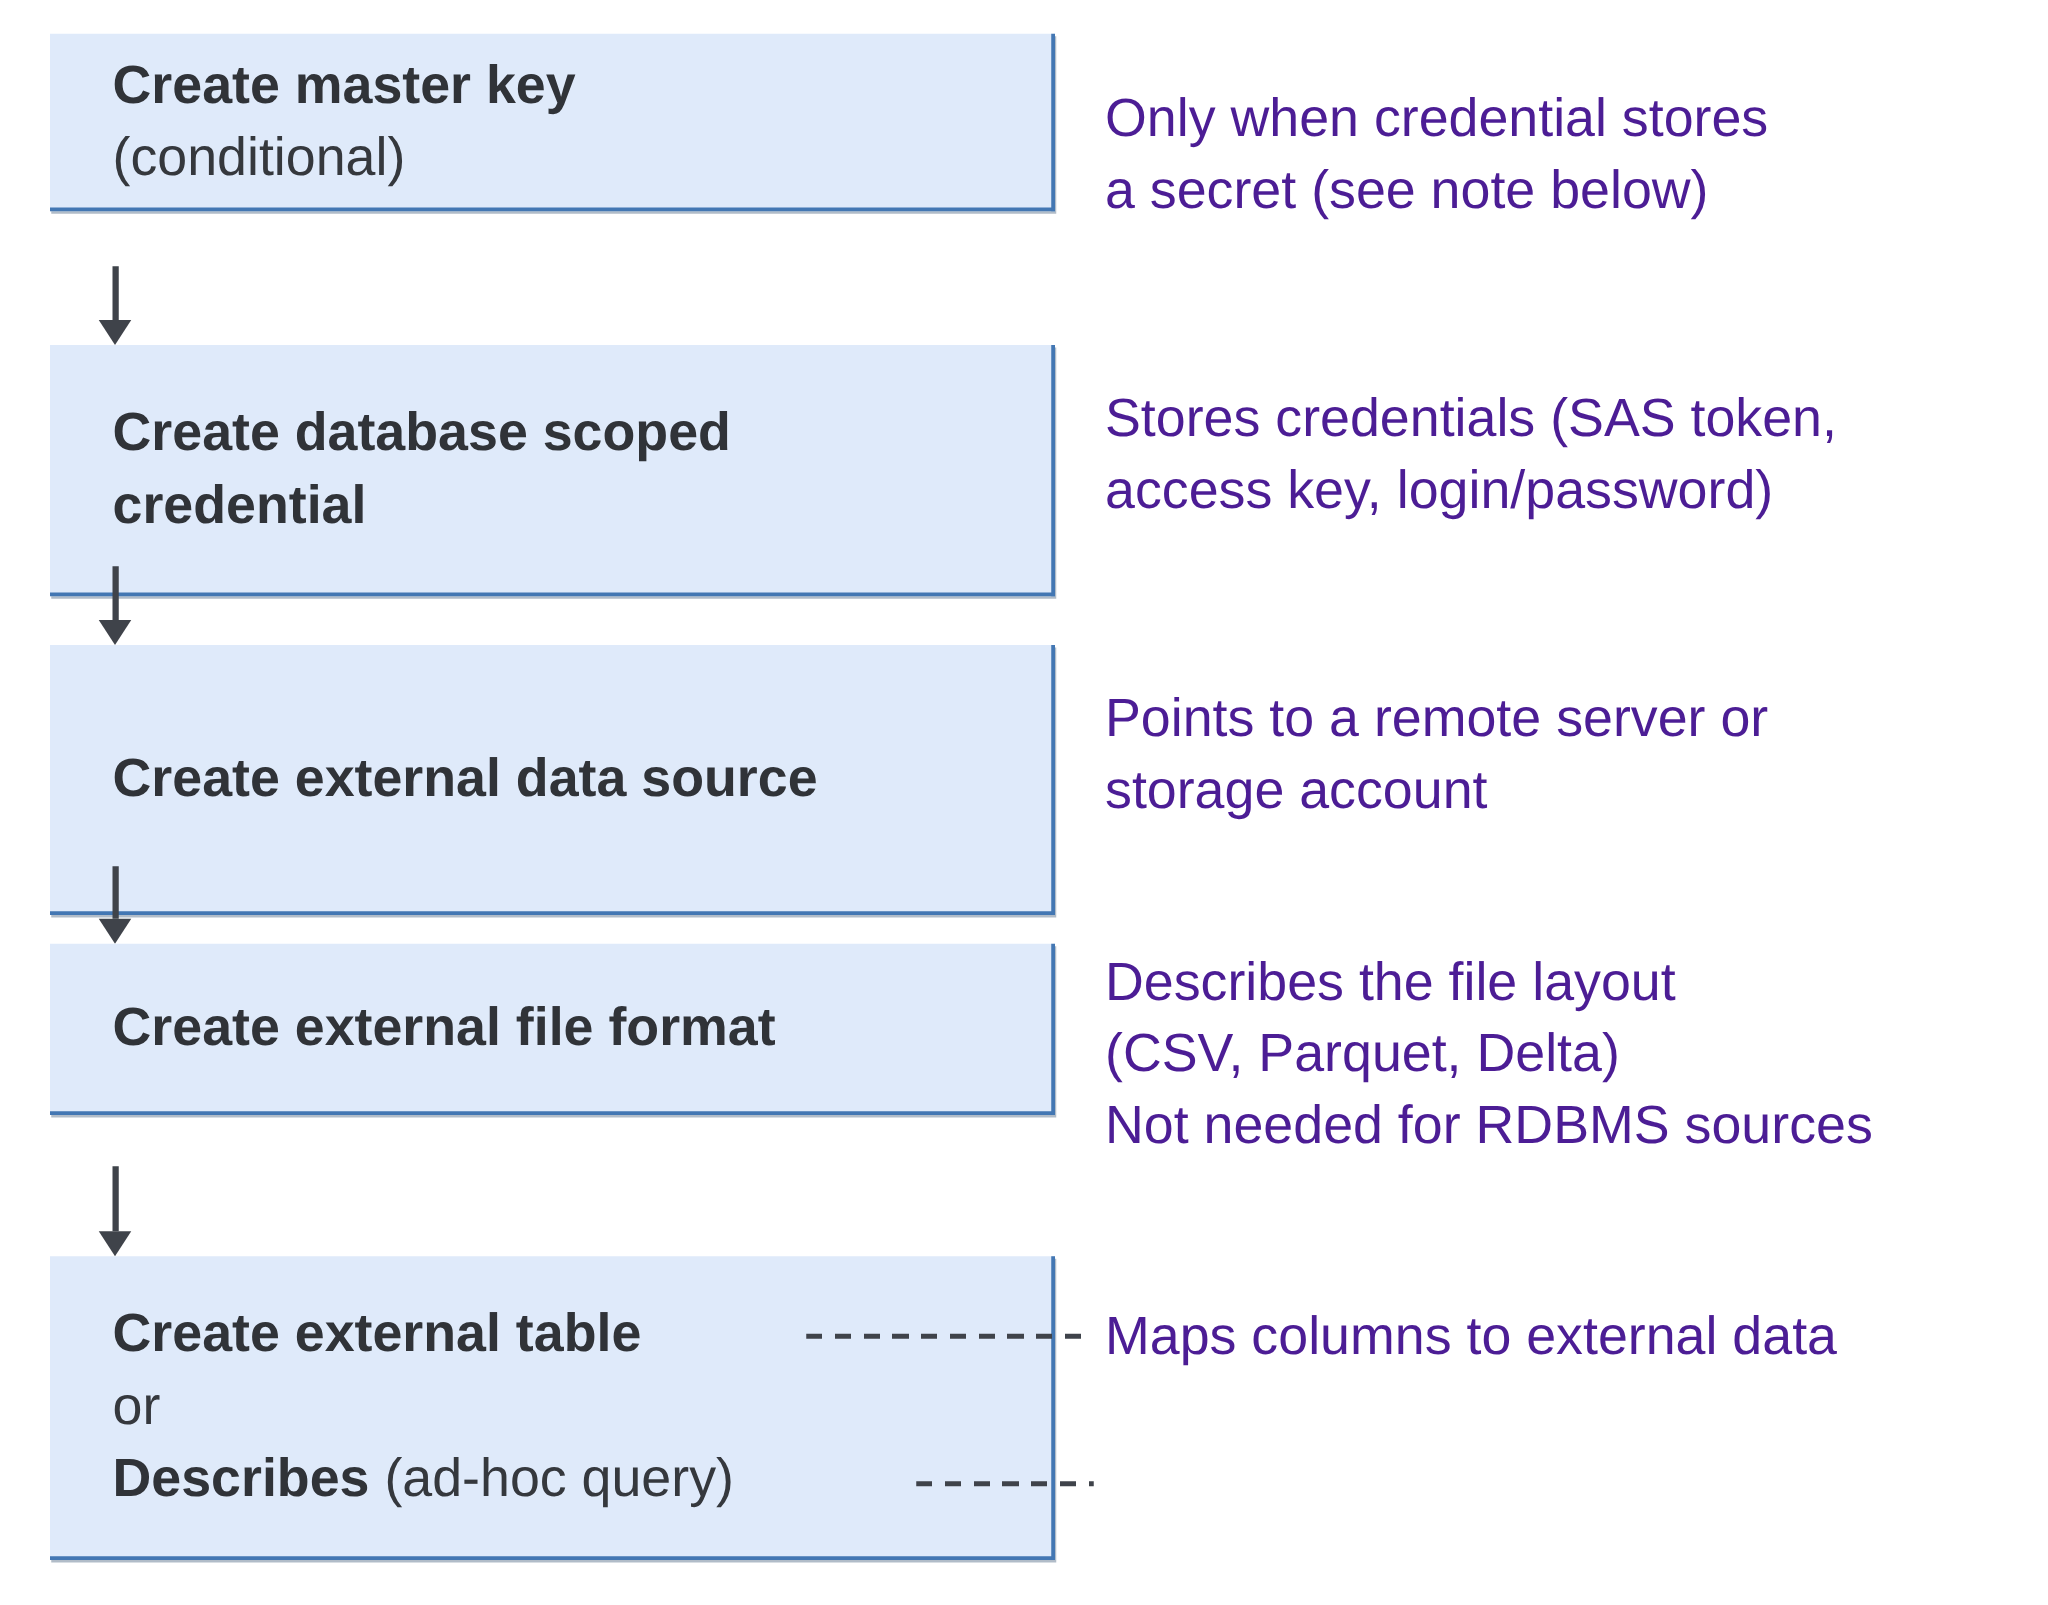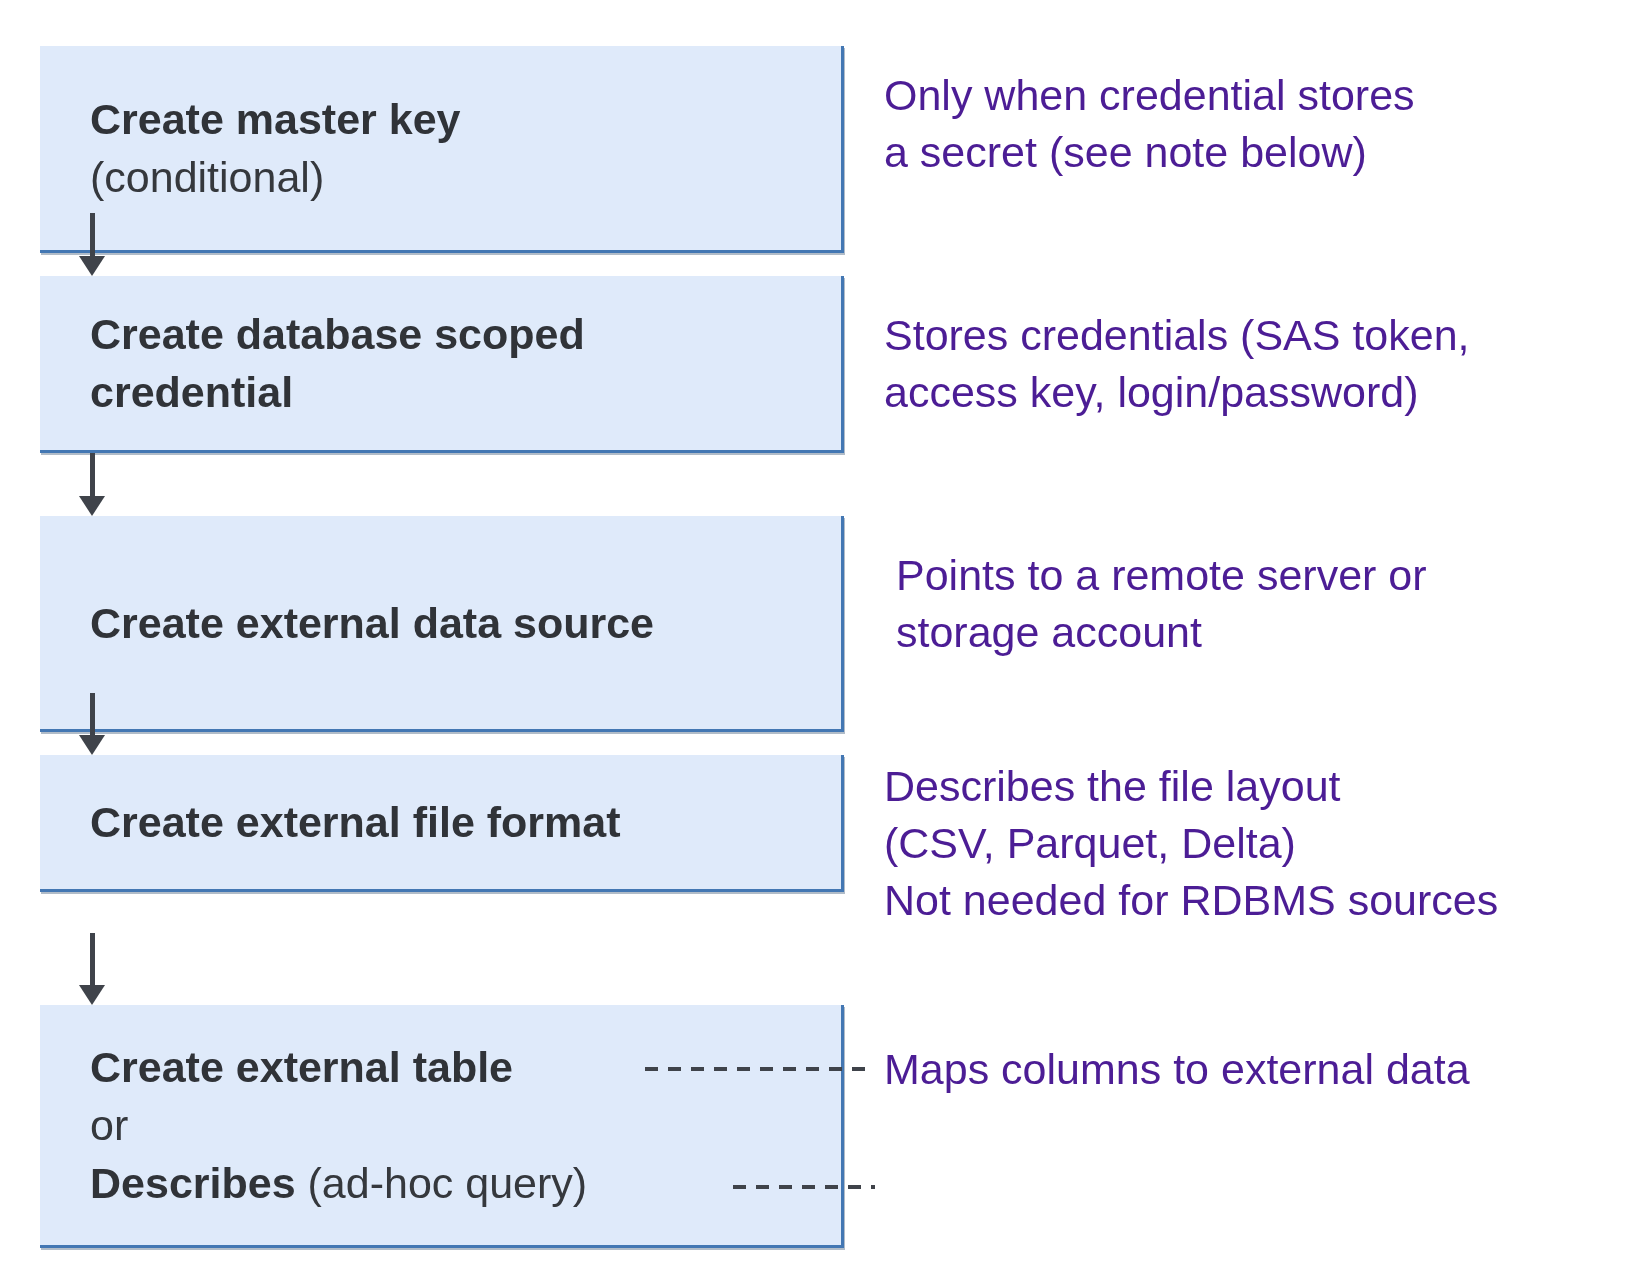--- a/index.html
+++ b/index.html
@@ -24,37 +24,37 @@
     display: flex;
     flex-direction: column;
     justify-content: center;
     padding-left: 50px;
     font-size: 43px;
     line-height: 58px;
     color: #35383d;
   }
   .box .line { white-space: pre-line; }
   .b { font-weight: 700; color: #303338; }
-  .box1 { top: 46px;  height: 207px; }
-  .box2 { top: 276px; height: 177px; }
+  .box1 { top: 27px;  height: 142px; }
+  .box2 { top: 276px; height: 201px; }
   .box3 { top: 516px; height: 216px; }
   .box4 { top: 755px; height: 137px; }
   .box5 { top: 1005px; height: 243px; }
   
   .note {
     position: absolute;
     left: 884px;
     font-size: 43px;
     line-height: 57px;
     color: #4c1d95;
     white-space: pre-line;
   }
   .note1 { top: 67px; }
   .note2 { top: 307px; }
-  .note3 { top: 547px; margin-left: 12px; }
+  .note3 { top: 547px; }
   .note4 { top: 758px; }
   .note5a { top: 1041px; }
   .note5b { top: 1159px; }
   
   .arrow {
     position: absolute;
     left: 79px;
     width: 26px;
   }
   .arrow .stem {

